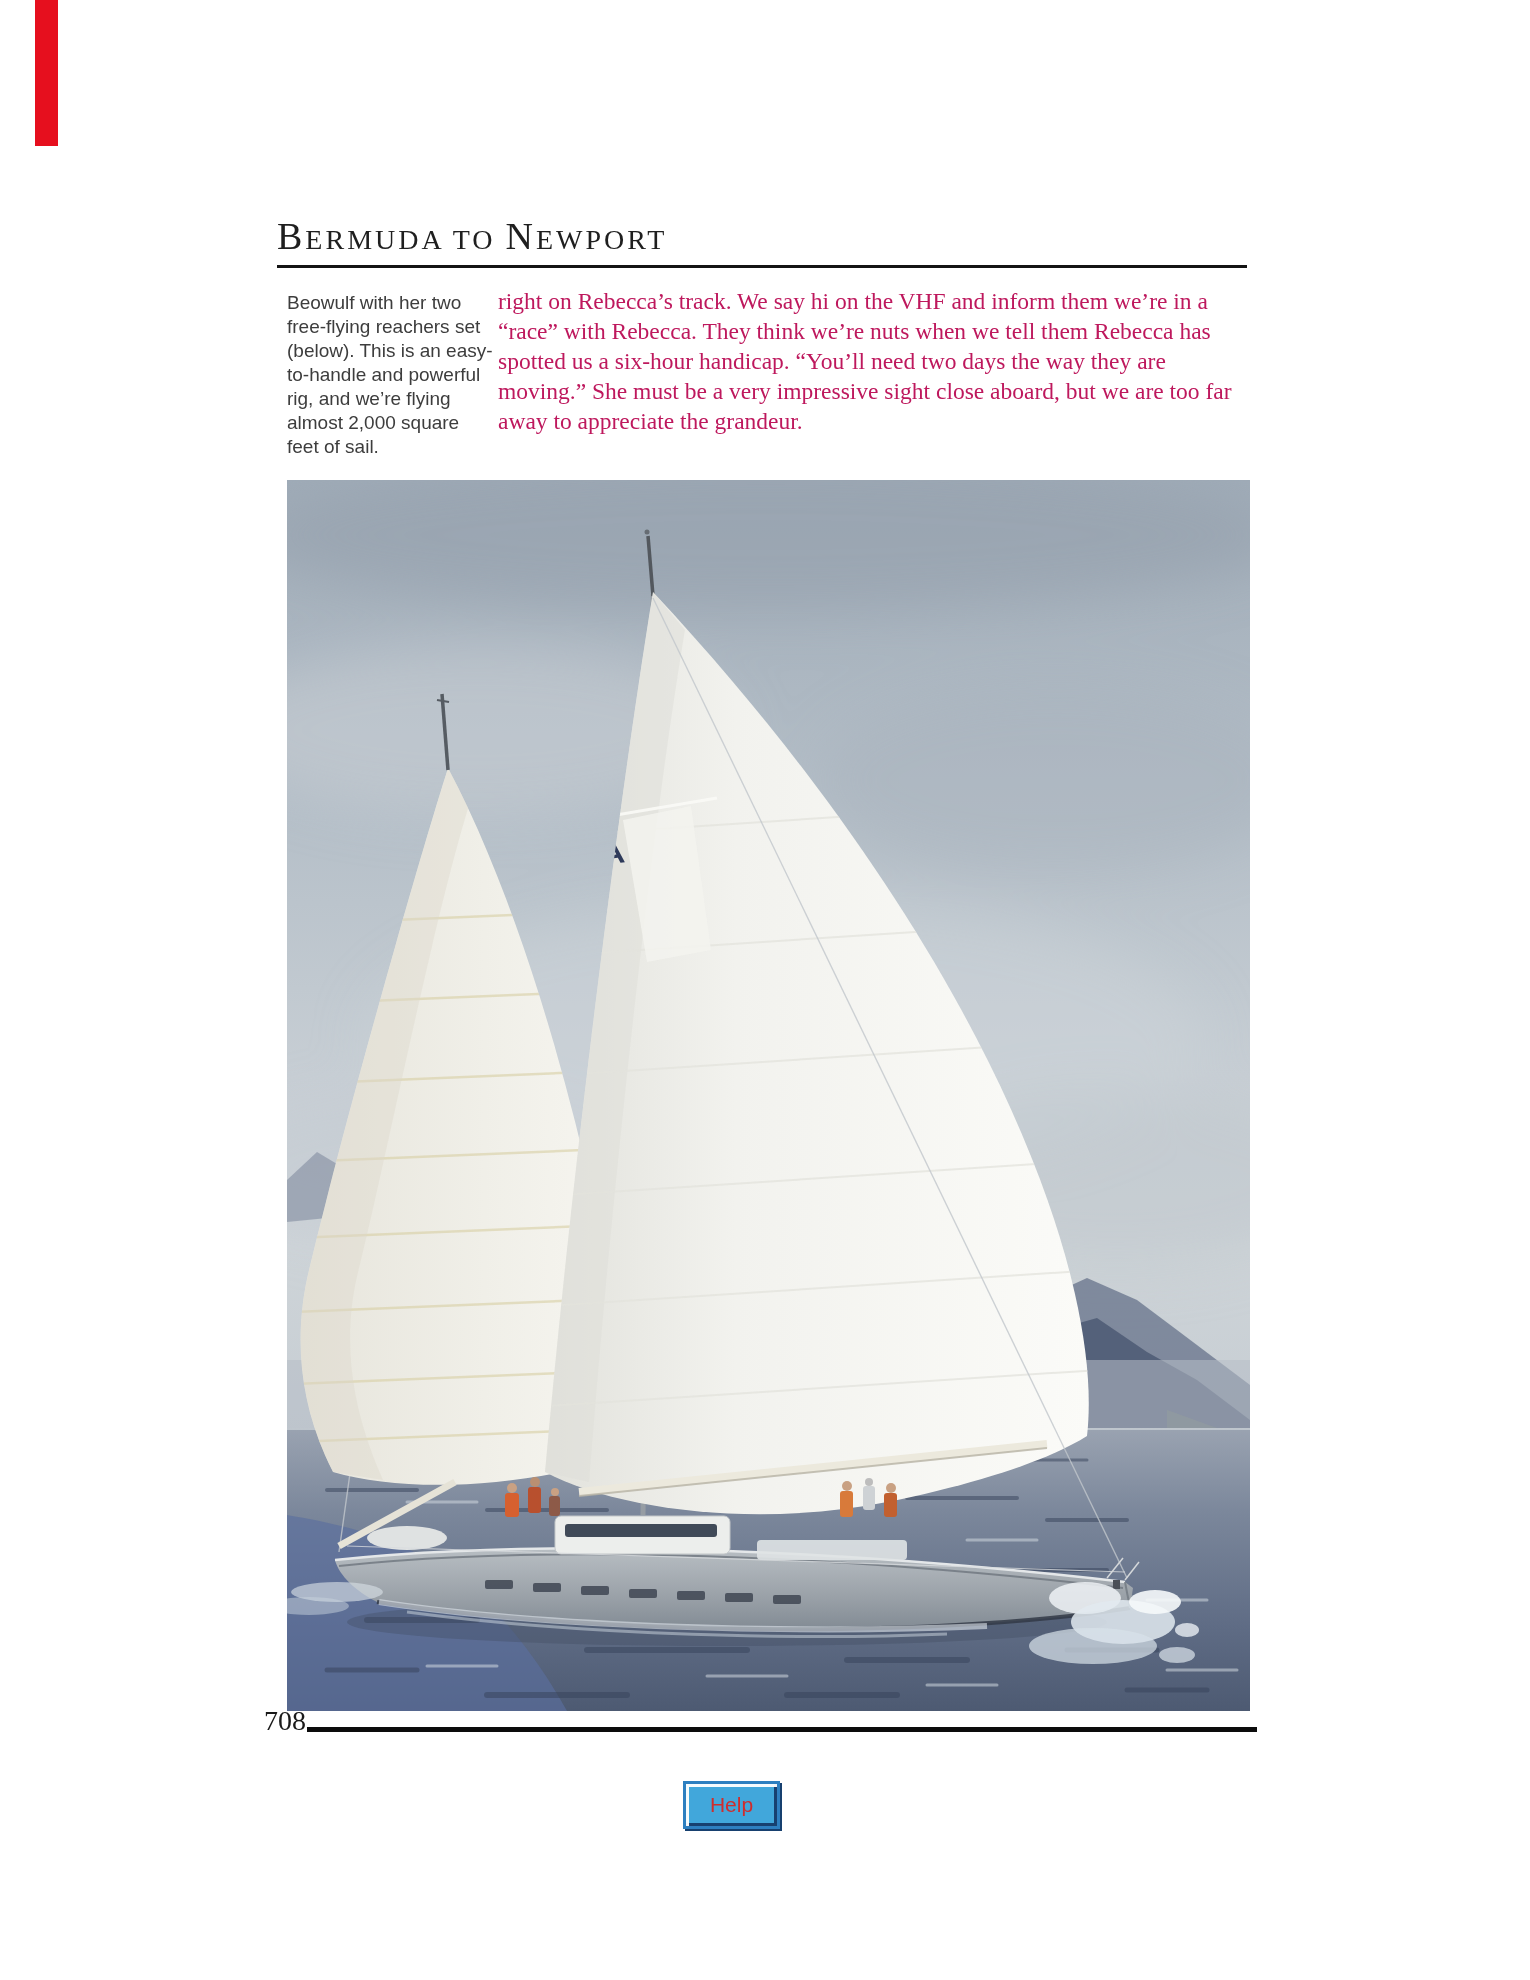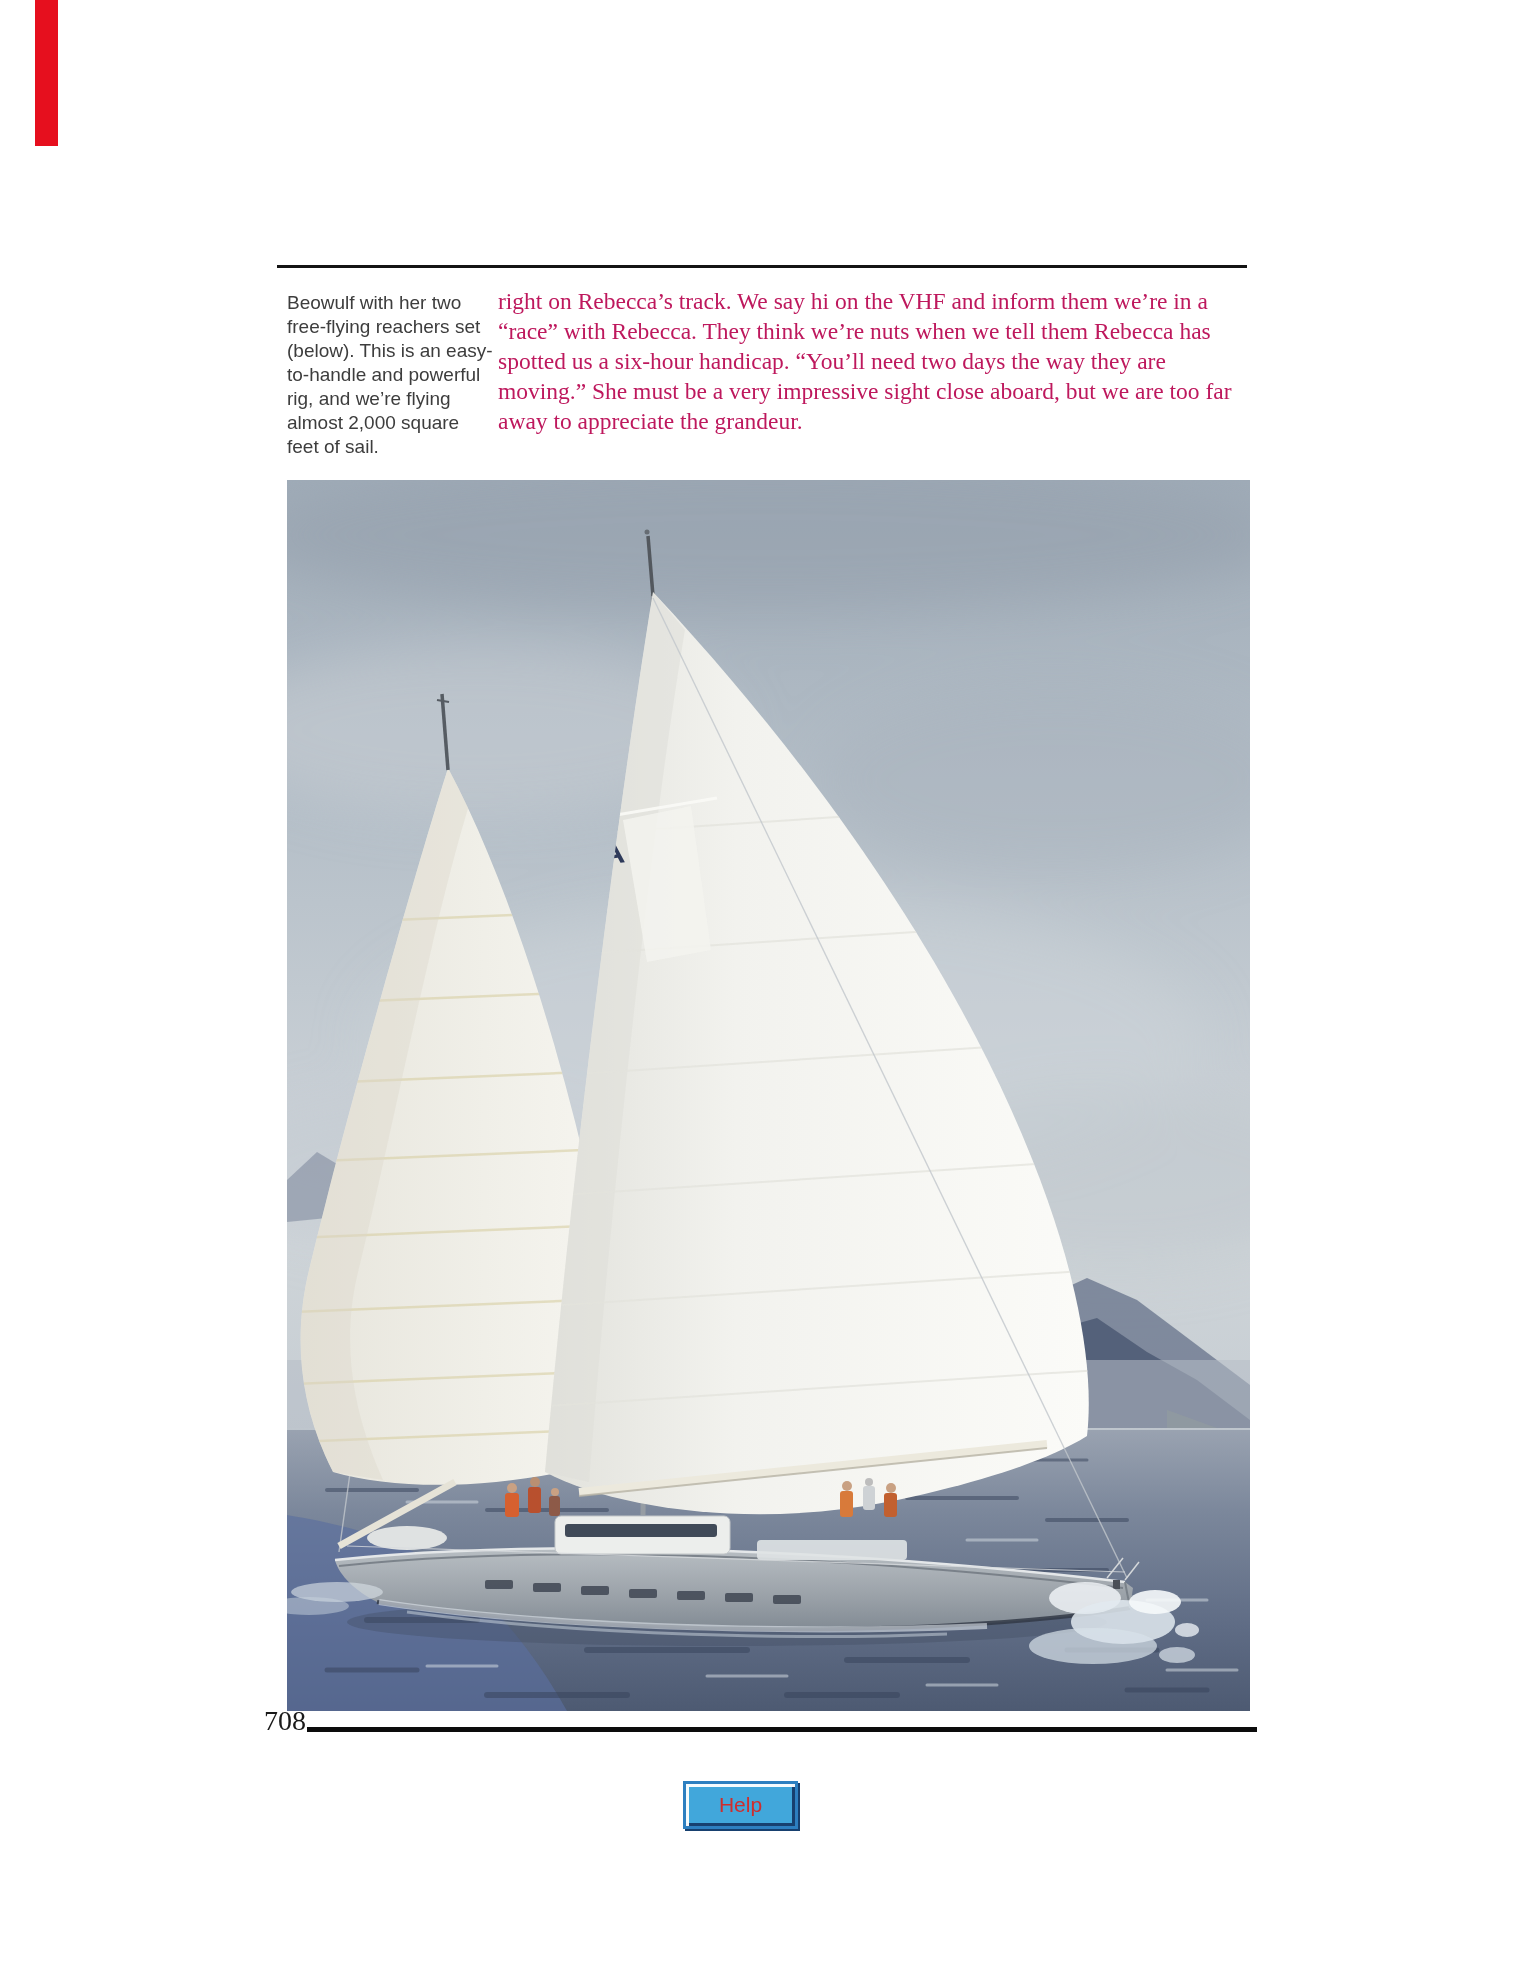--- a/index.html
+++ b/index.html
@@ -21,36 +21,39 @@
   .bodytext{position:absolute;left:498px;top:286px;width:734px;
             font-family:"Liberation Serif",serif;font-size:23.5px;line-height:30px;color:#be185d;}
 
   .photo{position:absolute;left:287px;top:480px;width:963px;height:1231px;}
   .photo svg{display:block;}
 
   .pagenum{position:absolute;left:264px;top:1705px;font-family:"Liberation Serif",serif;
            font-size:28px;color:#1a1a1a;}
   .foot-rule{position:absolute;left:307px;top:1727px;width:950px;height:5px;background:#0c0c0c;}
 
-  .help-btn{position:absolute;left:683px;top:1781px;width:115px;height:48px;box-sizing:border-box;
+  .help-btn{position:absolute;left:683px;top:1781px;width:97px;height:48px;box-sizing:border-box;
             background:var(--help_fill,#41a7db);
             border:3px solid var(--help_border,#2d7fc0);
             box-shadow:inset 3px 3px 0 rgba(255,255,255,.95),
                        inset -3px -3px 0 var(--help_shadow,#17406f),
                        2px 2px 0 var(--help_shadow,#17406f);
             display:flex;align-items:center;justify-content:center;
             font-size:21px;color:var(--help_text,#cf2d2d);cursor:pointer;}
 </style>
 </head>
 <body>
 
 <div class="canvas">
 
   <div class="red-bar"></div>
 
+  <div class="hdr">
+    <span class="lg">B</span><span class="sm">ERMUDA</span><span class="sm"> TO </span><span class="lg">N</span><span class="sm">EWPORT</span>
+  </div>
   <div class="hdr-rule"></div>
 
   <div class="caption">Beowulf with her two free-flying reachers set (below). This is an easy-to-handle and powerful rig, and we’re flying almost 2,000 square feet of sail.</div>
 
   <div class="bodytext">right on Rebecca’s track. We say hi on the VHF and inform them we’re in a “race” with Rebecca. They think we’re nuts when we tell them Rebecca has spotted us a six-hour handicap. “You’ll need two days the way they are moving.” She must be a very impressive sight close aboard, but we are too far away to appreciate the grandeur.</div>
 
   <div class="photo">
     <svg width="963" height="1231" viewBox="0 0 963 1231" xmlns="http://www.w3.org/2000/svg">
       <defs>
         <linearGradient id="skyG" x1="0" y1="0" x2="0" y2="1">

